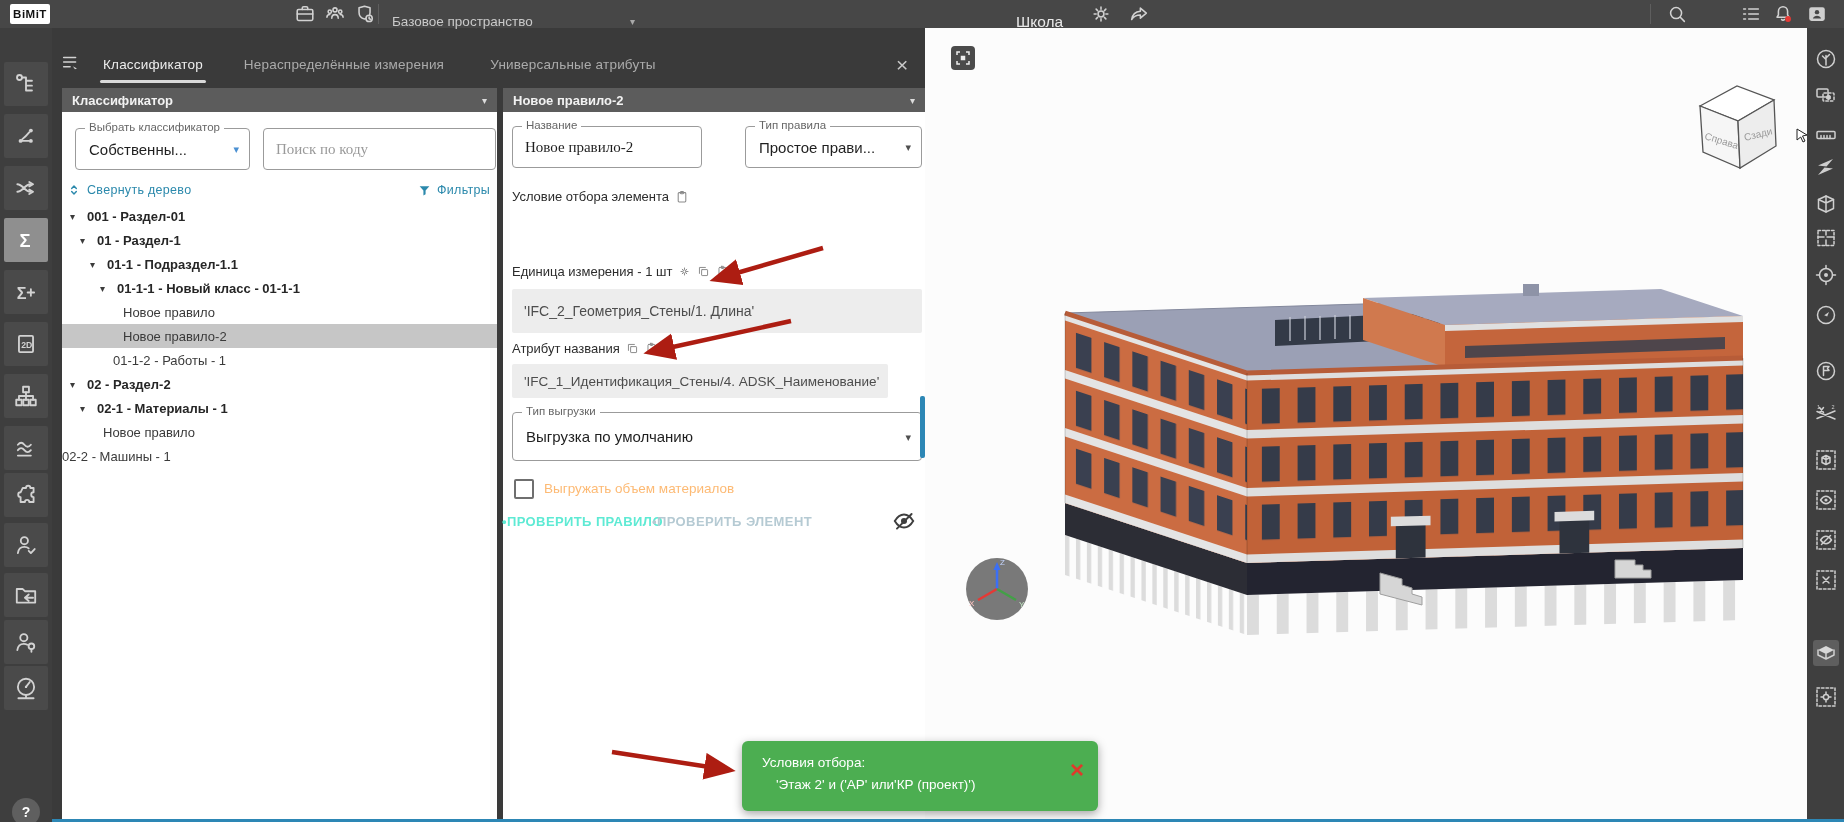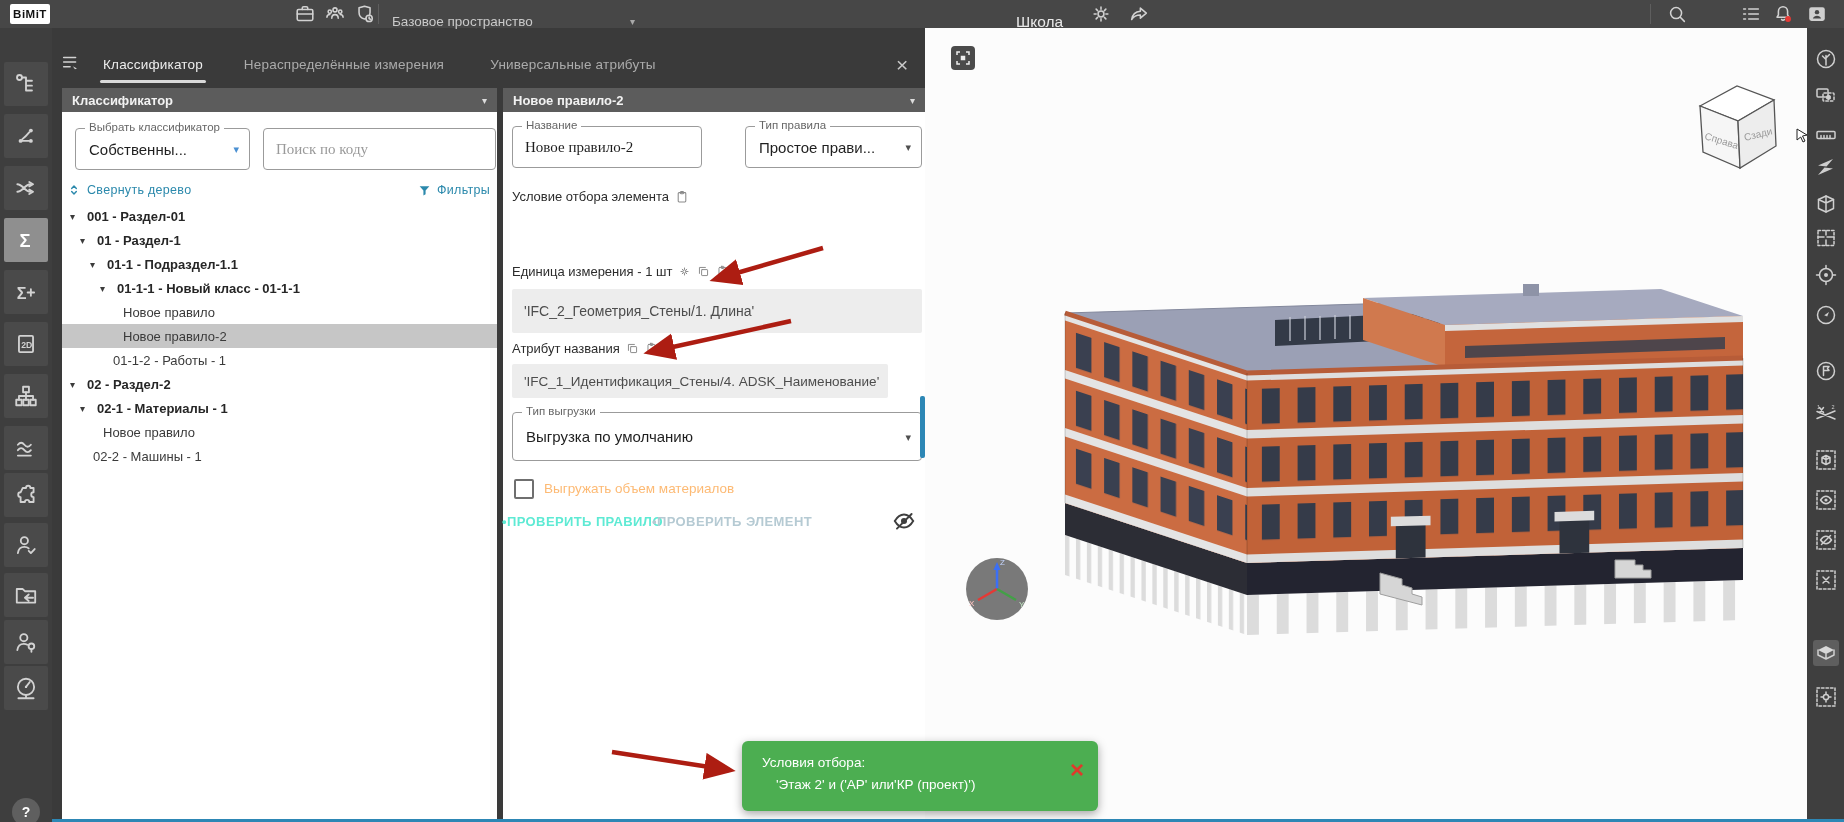--- a/index.html
+++ b/index.html
@@ -297,21 +297,21 @@
       <span class="tcaret">▾</span>
       <span class="nw">02 - Раздел-2</span>
     </div>
   <div class="trow b" style="top:396px;padding-left:18px">
       <span class="tcaret">▾</span>
       <span class="nw">02-1 - Материалы - 1</span>
     </div>
   <div class="trow" style="top:420px;padding-left:41px">
       <span class="nw">Новое правило</span>
     </div>
-  <div class="trow" style="top:444px;padding-left:31px">
+  <div class="trow" style="top:444px;">
       <span class="nw">02-2 - Машины - 1</span>
     </div>
 
   <section class="panel" style="left:503px;top:88px;width:422px;height:731px">
     <div class="hdr">
       <span>Новое правило-2</span>
       <span class="hcaret">▾</span>
     </div>
   </section>
   <div class="ofield" style="left:512px;top:126px;width:190px;height:42px">

